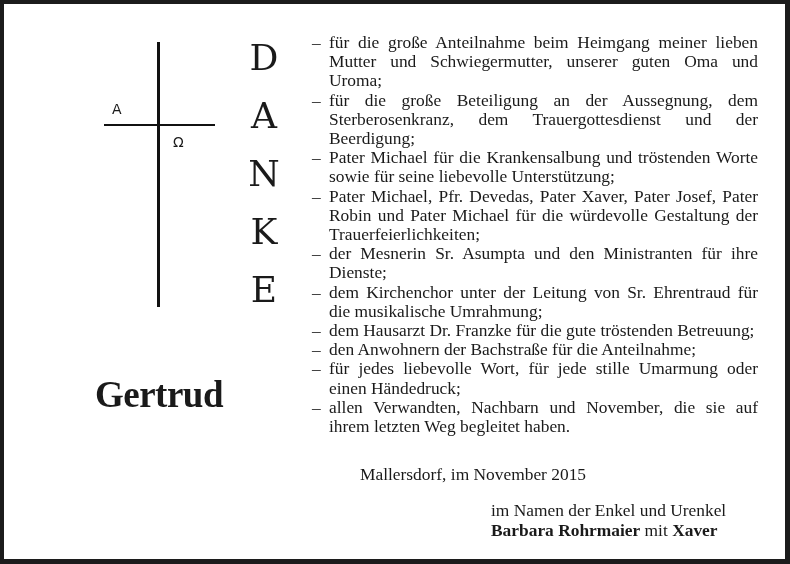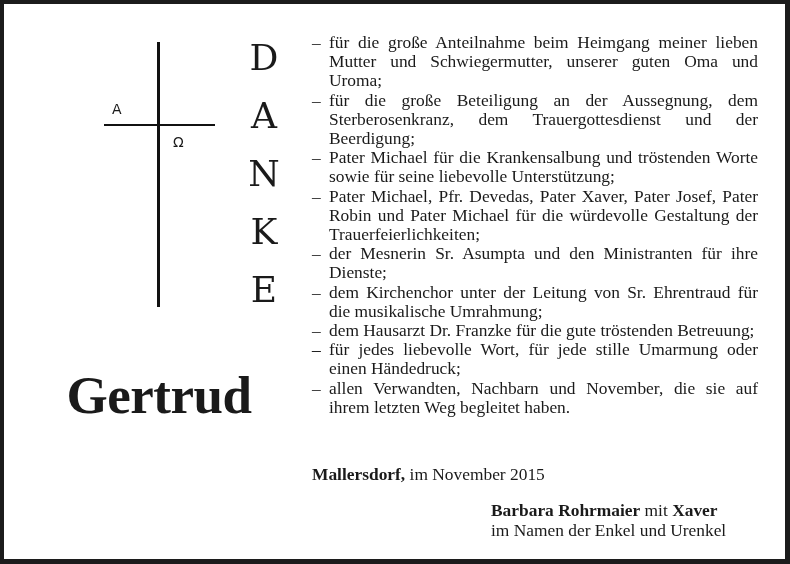--- a/index.html
+++ b/index.html
@@ -4,26 +4,26 @@
 <style>
   html, body { margin:0; padding:0; background:#ffffff; }
   body { width:790px; height:564px; overflow:hidden; position:relative; font-family:"DejaVu Serif", serif; color:#1a1a1a; }
   .frame { position:absolute; left:0; top:0; width:790px; height:564px; box-sizing:border-box; border:4px solid #1c1c1c; border-right-width:5px; border-bottom-width:5px; background:#fff; }
   .cross-v { position:absolute; left:153px; top:38px; width:3px; height:265px; background:#111; }
   .cross-h { position:absolute; left:100px; top:120px; width:111px; height:2px; background:#111; }
   .alpha { position:absolute; left:108px; top:98px; font-family:"DejaVu Sans", sans-serif; font-size:14px; line-height:14px; }
   .omega { position:absolute; left:169px; top:131px; font-family:"DejaVu Sans", sans-serif; font-size:14px; line-height:14px; }
   .danke { position:absolute; left:240px; top:34px; width:40px; }
   .danke span { display:block; height:58px; font-family:"DejaVu Serif", serif; font-size:36px; line-height:40px; text-align:center; color:#1a1a1a; }
-  .name { position:absolute; left:20px; top:367px; width:270px; text-align:center; font-family:"Liberation Serif", serif; font-weight:bold; font-size:53px; line-height:48px; letter-spacing:-0.5px; color:#1a1a1a; }
+  .name { position:absolute; left:20px; top:367px; width:270px; text-align:center; font-family:"Liberation Serif", serif; font-weight:bold; font-size:37px; line-height:48px; letter-spacing:-0.5px; color:#1a1a1a; }
   .list { position:absolute; left:308px; top:29px; width:446px; margin:0; padding:0; list-style:none; font-family:"Liberation Serif", serif; font-size:17.4px; line-height:19.2px; }
   .list li { position:relative; padding-left:17px; text-align:justify; }
   .list li .dash { position:absolute; left:0; top:0; }
   .place { position:absolute; left:308px; top:460px; font-family:"Liberation Serif", serif; font-size:17.4px; }
-  .place b { font-weight:bold; }
+  .place b { font-weight:normal;margin-left:48px; }
   .sig { position:absolute; left:487px; top:496px; font-family:"Liberation Serif", serif; font-size:17.4px; line-height:20px; }
 </style>
 </head>
 <body>
 
 <div class="frame">
 
   <div>
     <div class="cross-v"></div>
     <div class="cross-h"></div>
@@ -44,25 +44,25 @@
   </div>
 
   <ul class="list">
     <li><span class="dash">–</span><span>für die große Anteilnahme beim Heimgang meiner lieben Mutter und Schwiegermutter, unserer guten Oma und Uroma;</span></li>
     <li><span class="dash">–</span><span>für die große Beteiligung an der Aussegnung, dem Sterberosenkranz, dem Trauergottesdienst und der Beerdigung;</span></li>
     <li><span class="dash">–</span><span>Pater Michael für die Krankensalbung und tröstenden Worte sowie für seine liebevolle Unterstützung;</span></li>
     <li><span class="dash">–</span><span>Pater Michael, Pfr. Devedas, Pater Xaver, Pater Josef, Pater Robin und Pater Michael für die würdevolle Gestaltung der Trauerfeierlichkeiten;</span></li>
     <li><span class="dash">–</span><span>der Mesnerin Sr. Asumpta und den Ministranten für ihre Dienste;</span></li>
     <li><span class="dash">–</span><span>dem Kirchenchor unter der Leitung von Sr. Ehrentraud für die musikalische Umrahmung;</span></li>
     <li><span class="dash">–</span><span>dem Hausarzt Dr. Franzke für die gute tröstenden Betreuung;</span></li>
-    <li><span class="dash">–</span></li>
+    <li><span class="dash">–</span><span>den Anwohnern der Bachstraße für die Anteilnahme;</span></li>
     <li><span class="dash">–</span><span>für jedes liebevolle Wort, für jede stille Umarmung oder einen Händedruck;</span></li>
     <li><span class="dash">–</span><span>allen Verwandten, Nachbarn und November, die sie auf ihrem letzten Weg begleitet haben.</span></li>
   </ul>
 
   <div class="place"><b>Mallersdorf,</b><span> im November 2015</span></div>
 
   <div class="sig">
+    <div>im Namen der Enkel und Urenkel</div>
     <div><b>Barbara Rohrmaier</b><span style="white-space:pre"> mit </span><b>Xaver</b></div>
-    <div>im Namen der Enkel und Urenkel</div>
   </div>
 
 </div>
 
 </body></html>

